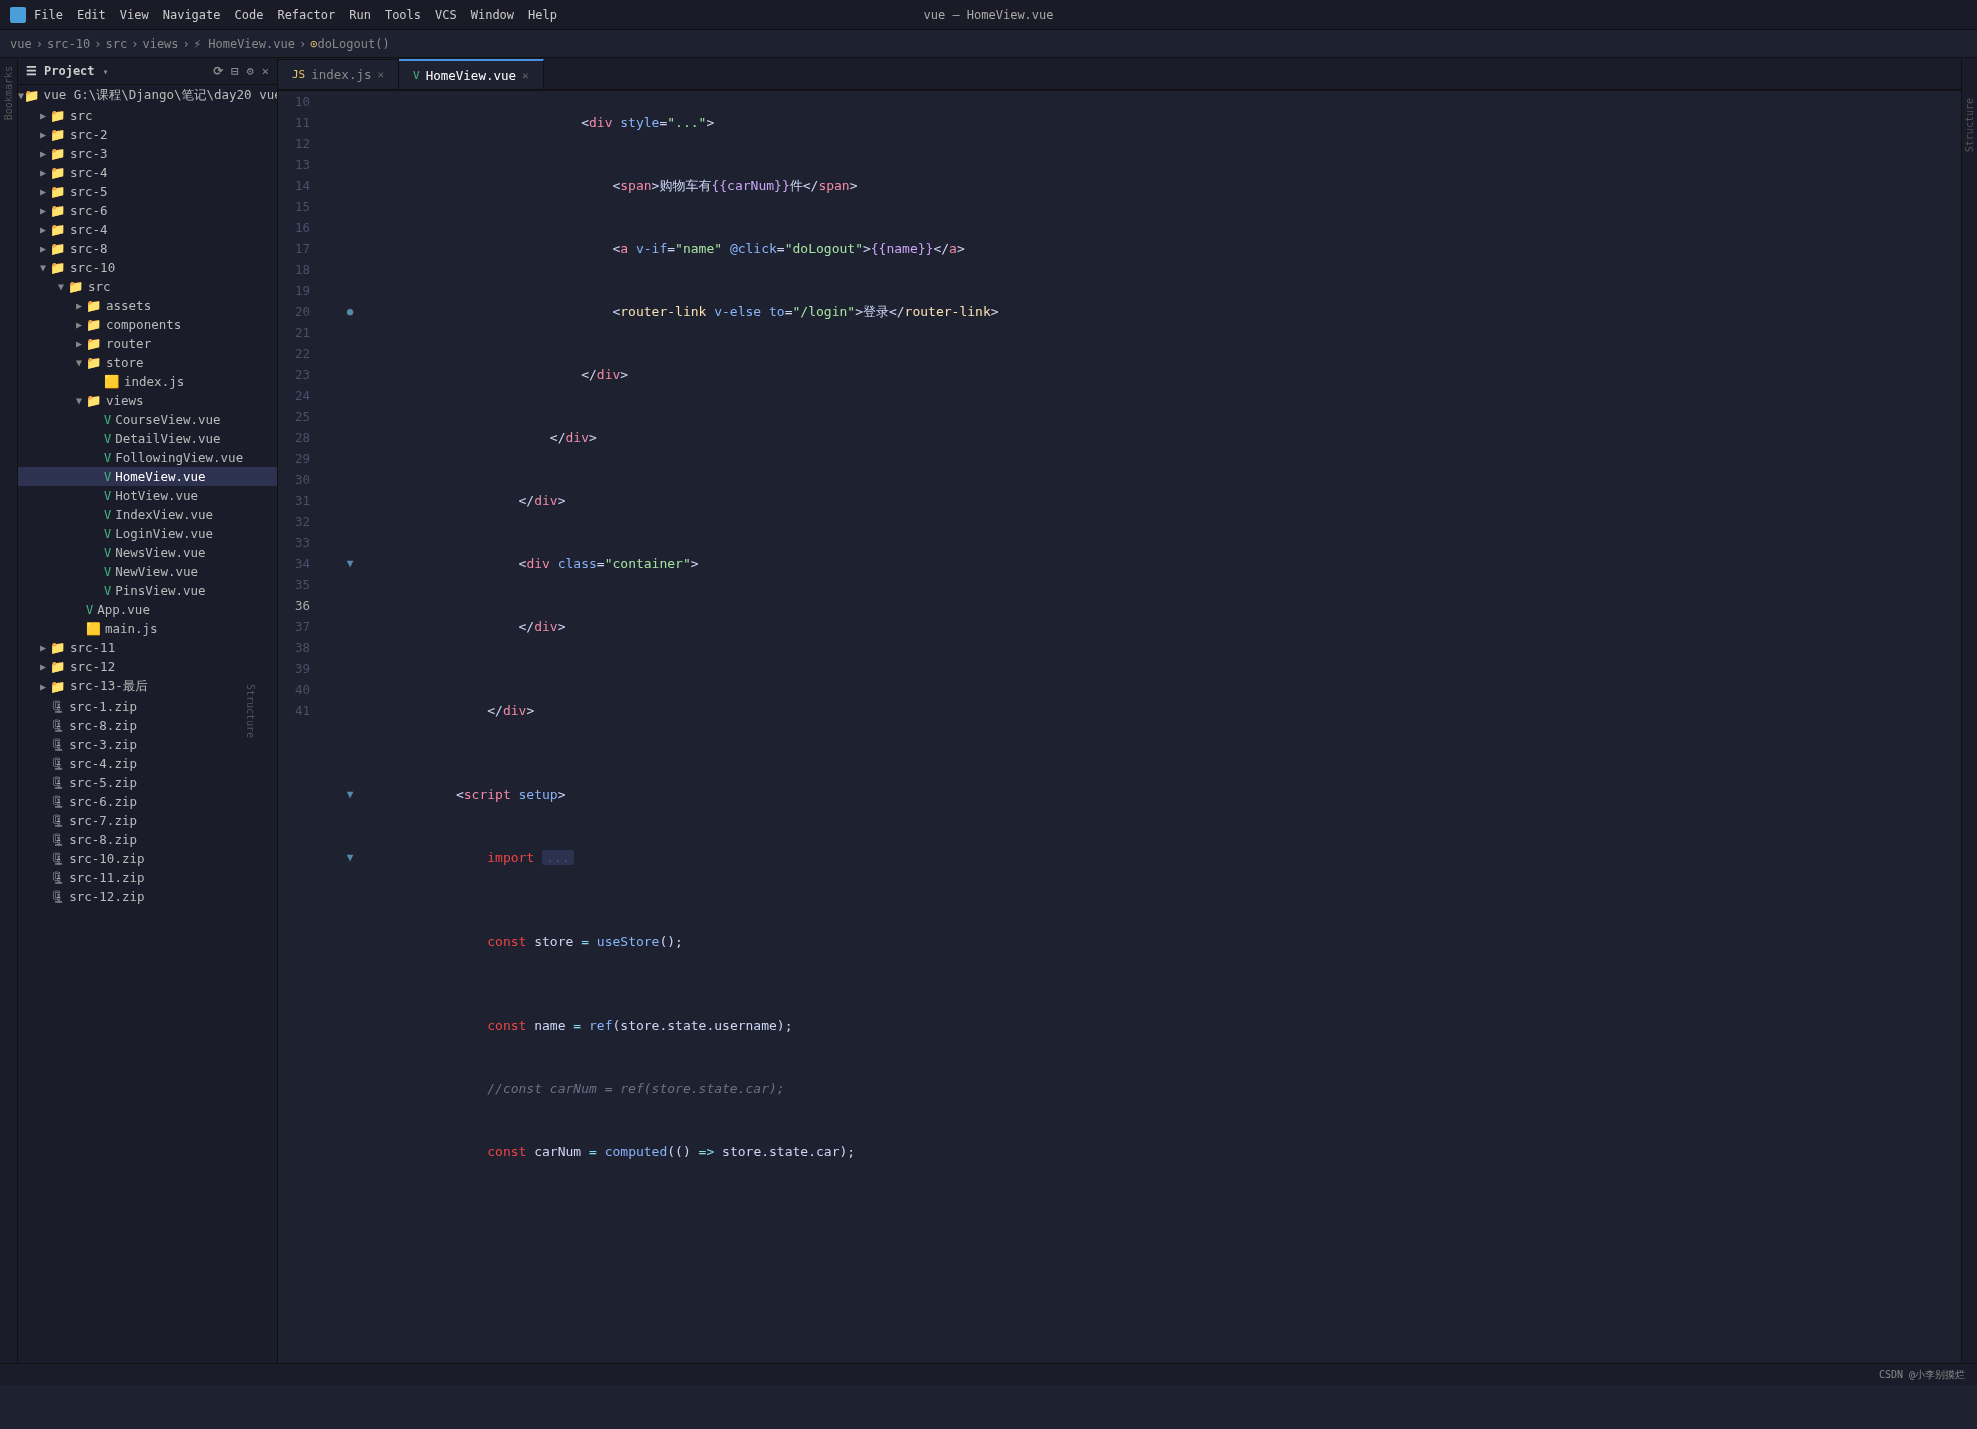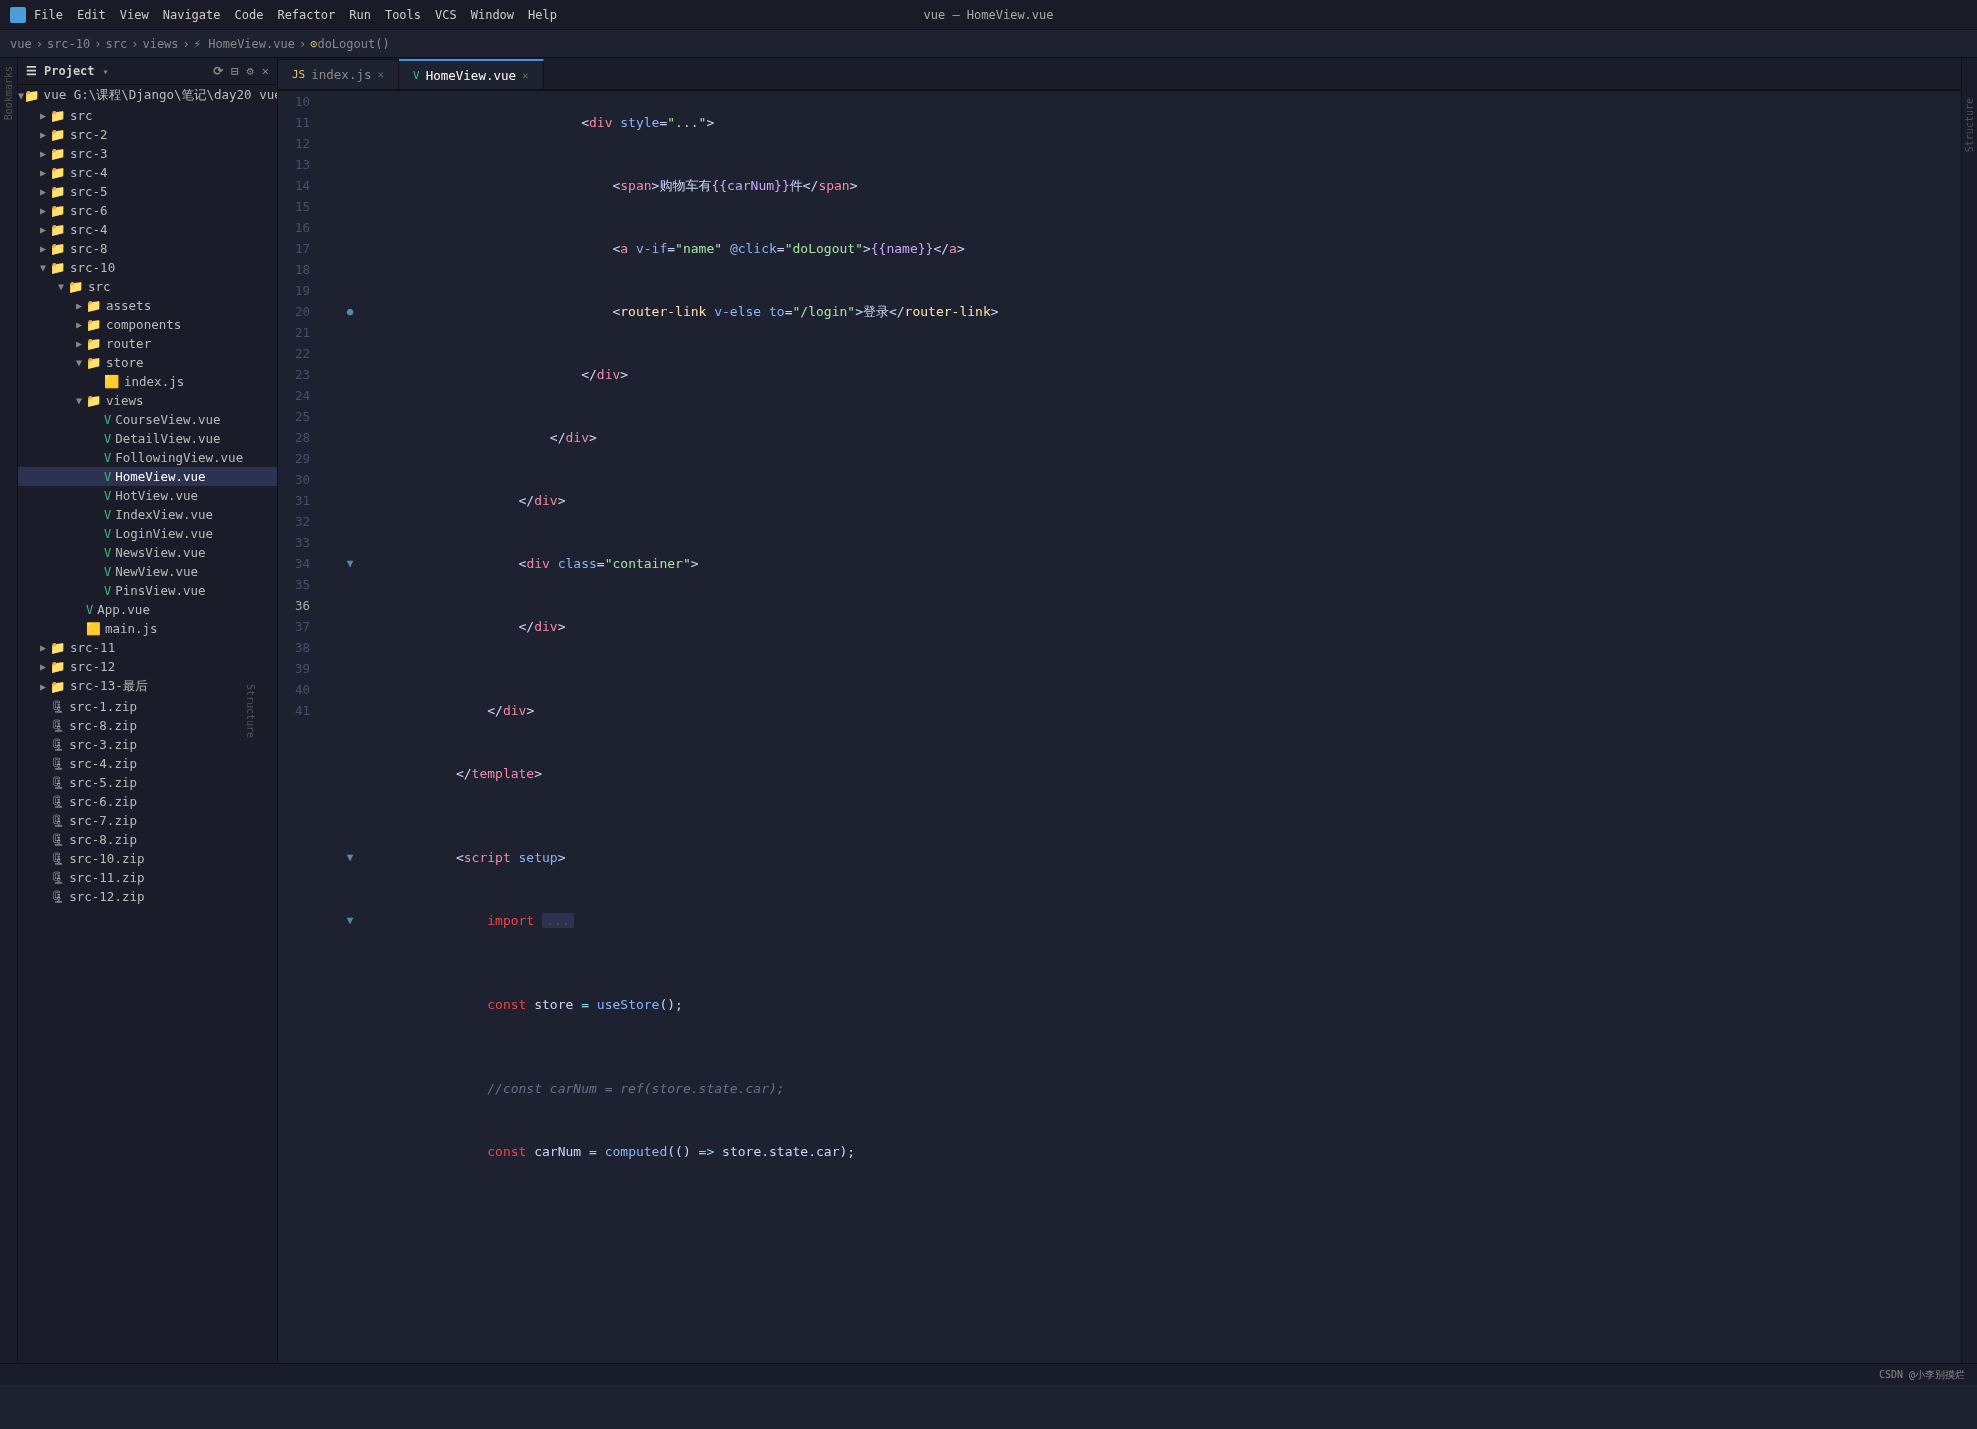--- a/index.html
+++ b/index.html
@@ -692,26 +692,20 @@
           <span class="line-content"> </span>
         </div>
 
         <div class="code-line">
           <span class="fold-gutter"></span>
           <span class="line-content">
             <span class="c-text">    </span><span class="c-bracket">&lt;/</span><span class="c-tag">div</span><span class="c-bracket">&gt;</span>
           </span>
         </div>
 
-        <div class="code-line">
-          <span class="fold-gutter"></span>
-          <span class="line-content">
-            <span class="c-bracket">&lt;/</span><span class="c-tag">template</span><span class="c-bracket">&gt;</span>
-          </span>
-        </div>
 
         <div class="code-line">
           <span class="fold-gutter"></span>
           <span class="line-content"> </span>
         </div>
 
         <div class="code-line">
           <span class="fold-gutter" style="color:#5588aa;">▼</span>
           <span class="line-content">
             <span class="c-bracket">&lt;</span><span class="c-tag">script</span><span class="c-text"> </span><span class="c-attr">setup</span><span class="c-bracket">&gt;</span>
@@ -736,20 +730,26 @@
           <span class="line-content">
             <span class="c-text">    </span><span class="c-keyword">const</span><span class="c-text"> store </span><span class="c-operator">=</span><span class="c-text"> </span><span class="c-func">useStore</span><span class="c-bracket">()</span><span class="c-text">;</span>
           </span>
         </div>
 
         <div class="code-line">
           <span class="fold-gutter"></span>
           <span class="line-content"> </span>
         </div>
 
+        <div class="code-line">
+          <span class="fold-gutter"></span>
+          <span class="line-content">
+            <span class="c-text">    </span><span class="c-keyword">const</span><span class="c-text"> name </span><span class="c-operator">=</span><span class="c-text"> </span><span class="c-func">ref</span><span class="c-bracket">(</span><span class="c-text">store.state.username</span><span class="c-bracket">)</span><span class="c-text">;</span>
+          </span>
+        </div>
 
         <div class="code-line">
           <span class="fold-gutter"></span>
           <span class="line-content">
             <span class="c-comment">    //const carNum = ref(store.state.car);</span>
           </span>
         </div>
 
         <div class="code-line">
           <span class="fold-gutter"></span>

